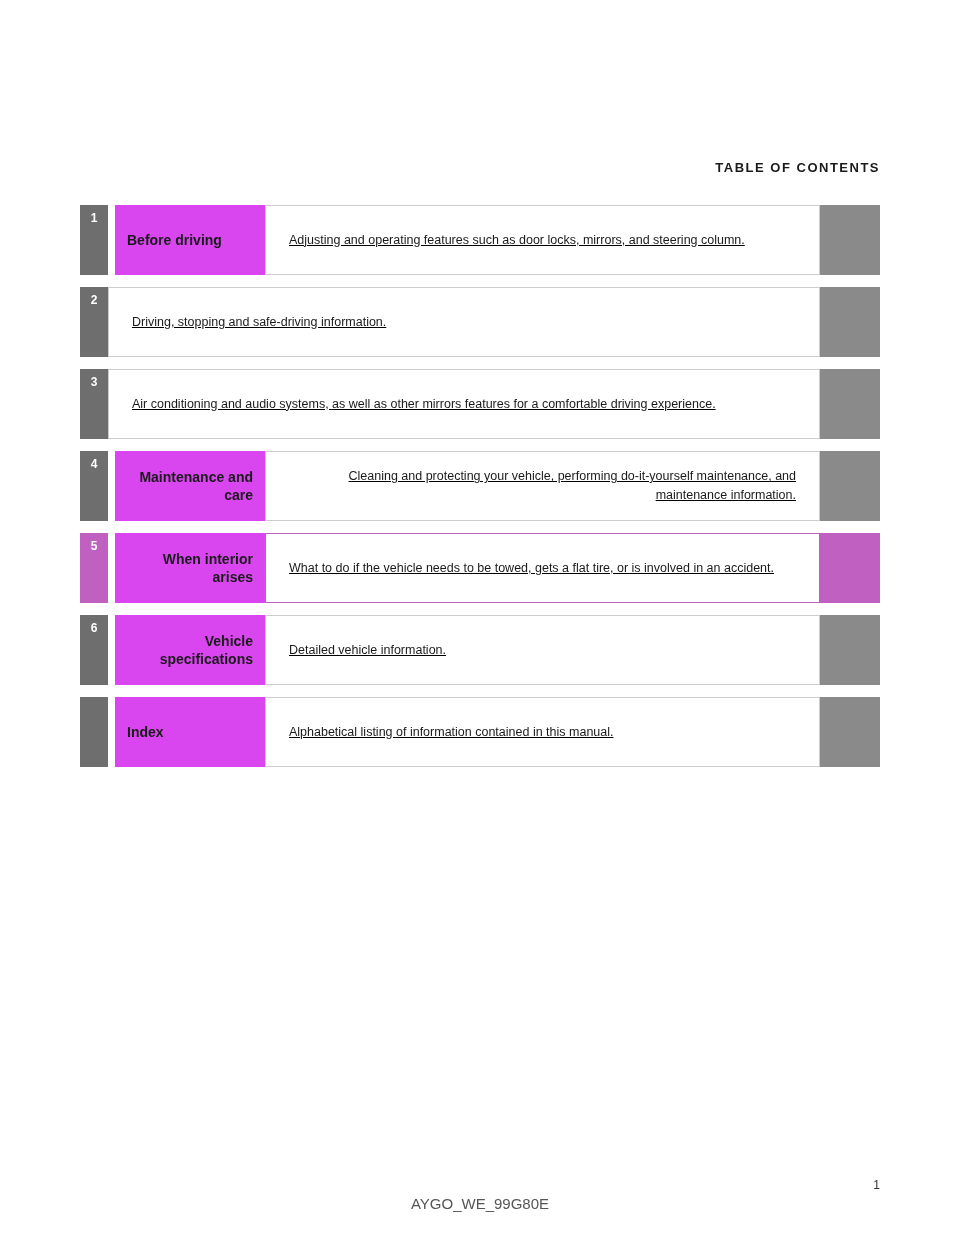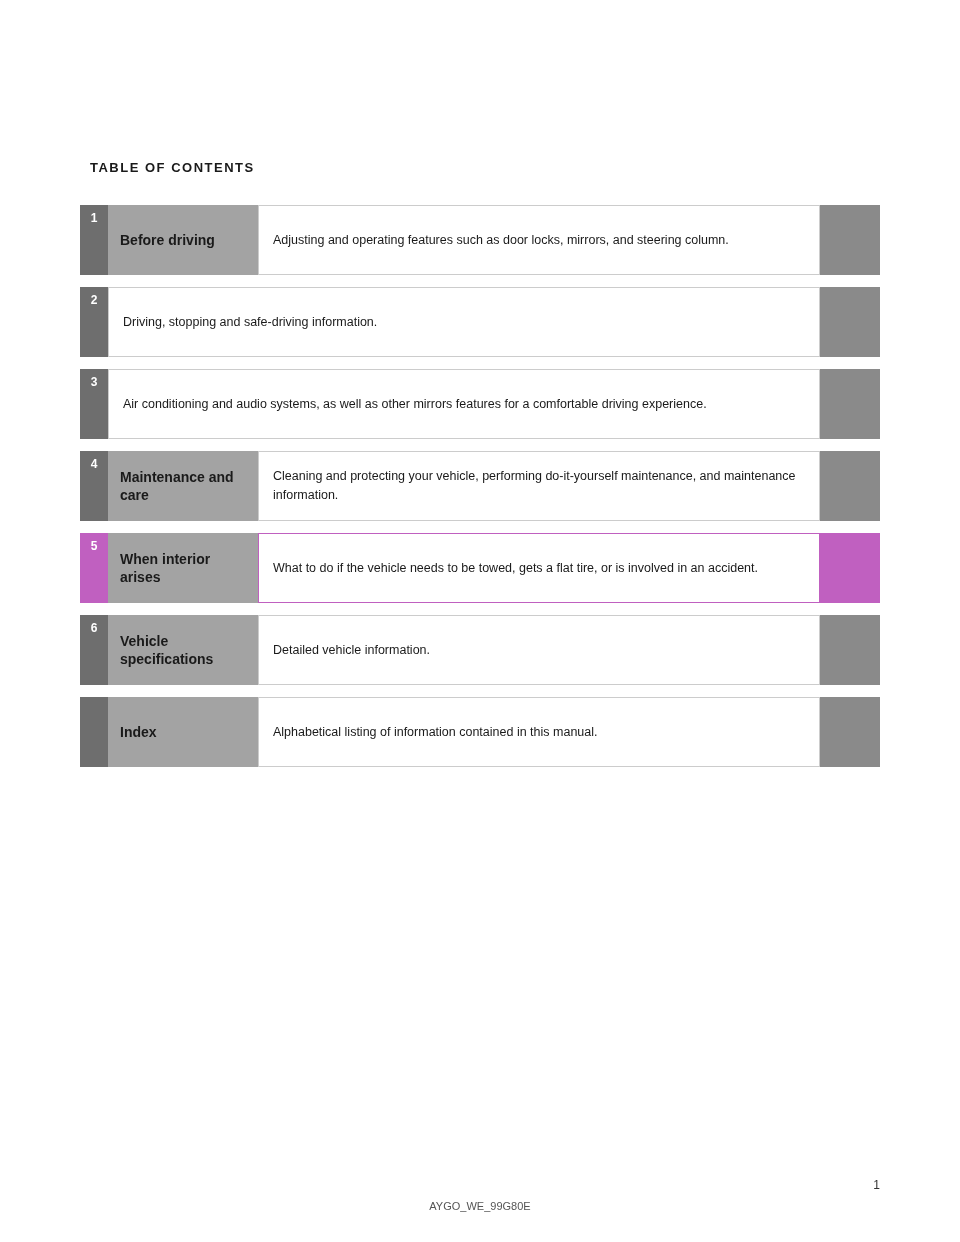--- a/index.html
+++ b/index.html
@@ -14,20 +14,21 @@
 
     .page-container {
       width: 960px;
       min-height: 1242px;
       background: #fff;
       position: relative;
     }
 
     .main-content {
       padding: 160px 80px 80px 80px;
+      text-align: right;
     }
 
     .toc-title {
       font-size: 13px;
       font-weight: bold;
       letter-spacing: 1.5px;
       color: #1a1a1a;
       margin-bottom: 30px;
       padding-left: 10px;
     }
@@ -52,41 +53,43 @@
       flex-shrink: 0;
     }
 
     .num-cell.highlight {
       background: #c060c0;
     }
 
     .label-cell {
       width: 150px;
       min-height: 70px;
-      background: #a3a3a3;
+      background: #d946ef;
       display: flex;
       align-items: center;
       padding: 10px 12px;
       flex-shrink: 0;
+      margin-left: 7px;
     }
 
     .label-text {
       font-size: 14px;
       font-weight: bold;
       color: #1a1a1a;
       line-height: 1.3;
     }
 
     .desc-cell {
       flex: 1;
       min-height: 70px;
       border: 1px solid #cccccc;
       display: flex;
       align-items: center;
-      padding: 10px 14px;
+      padding: 10px 23px;
+      text-decoration: underline;
     }
 
     .desc-cell.highlight {
       border-color: #c060c0;
       border-width: 1.5px;
     }
 
     .desc-text {
       font-size: 12.5px;
       color: #1a1a1a;
@@ -110,21 +113,21 @@
       right: 80px;
       font-size: 12px;
       color: #333;
     }
 
     .footer-text {
       position: absolute;
       bottom: 30px;
       left: 50%;
       transform: translateX(-50%);
-      font-size: 11px;
+      font-size: 15px;
       color: #555;
     }
   </style>
 </head>
 <body>
 
 <div class="page-container">
   <div class="main-content">
 
     <div class="toc-title">TABLE OF CONTENTS</div>

